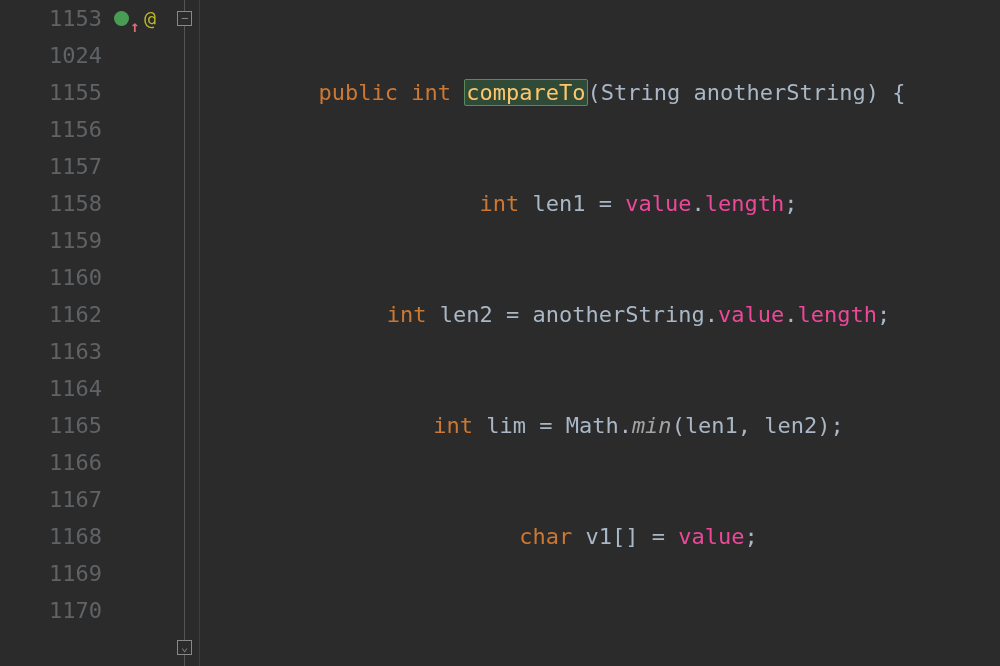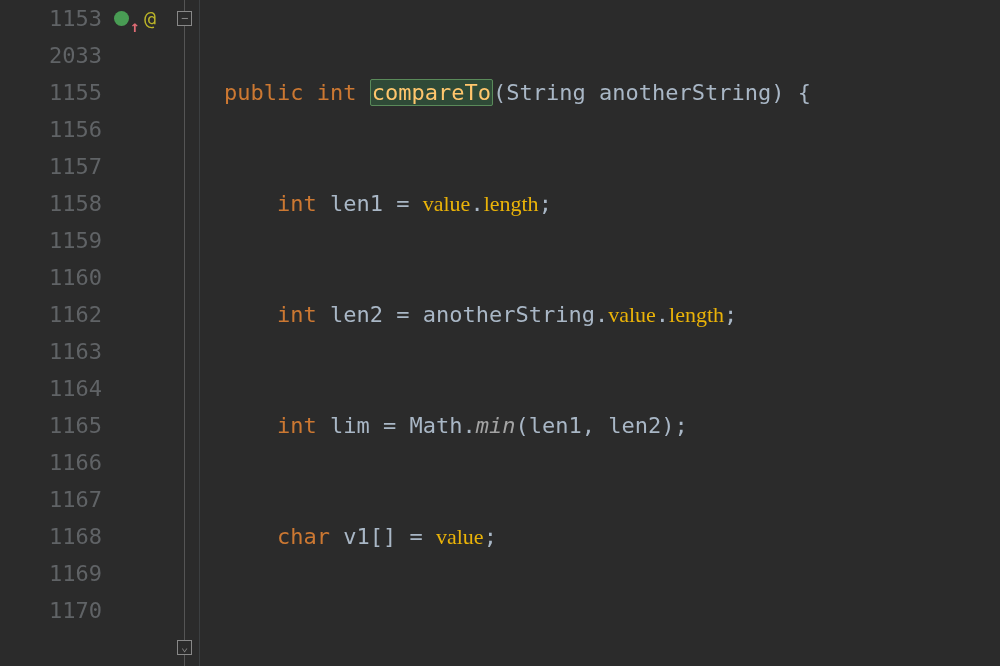--- a/index.html
+++ b/index.html
@@ -108,44 +108,45 @@
     .fold-marker-bottom {
       top: 640px;
     }
     .code {
       flex: 1;
       padding-left: 24px;
       white-space: pre;
     }
     .code-line {
       height: 37px;
+      text-align: center;
     }
     .kw { color: #cc7832; }
     .method-hl {
       color: #ffc66d;
       background: rgba(50, 89, 61, 0.7);
       border: 1px solid #5a8a5a;
       padding: 0 1px;
       border-radius: 2px;
     }
     .class { color: #a9b7c6; }
-    .field { color: #eab308; font-family: Liberation Serif, serif; }
+    .field { color: #ec4899; }
     .param { color: #a9b7c6; }
     .var { color: #a9b7c6; }
     .op { color: #a9b7c6; }
     .punc { color: #a9b7c6; }
     .static-m { color: #a3a3a3; font-style: italic; }
   </style>
 </head>
 <body>
 
 <div class="editor">
   <div class="gutter">
     <div class="gutter-line">1153</div>
-    <div class="gutter-line">2033</div>
+    <div class="gutter-line">1024</div>
     <div class="gutter-line">1155</div>
     <div class="gutter-line">1156</div>
     <div class="gutter-line">1157</div>
     <div class="gutter-line">1158</div>
     <div class="gutter-line">1159</div>
     <div class="gutter-line">1160</div>
     <div class="gutter-line">1162</div>
     <div class="gutter-line">1163</div>
     <div class="gutter-line">1164</div>
     <div class="gutter-line">1165</div>

